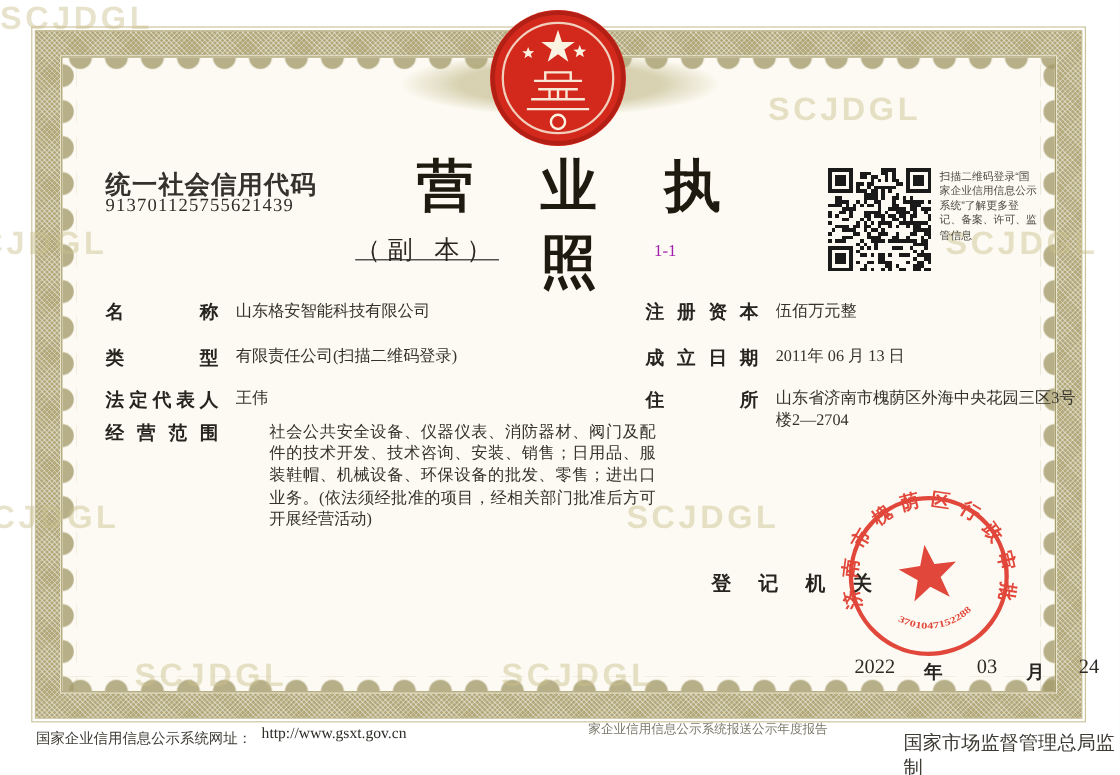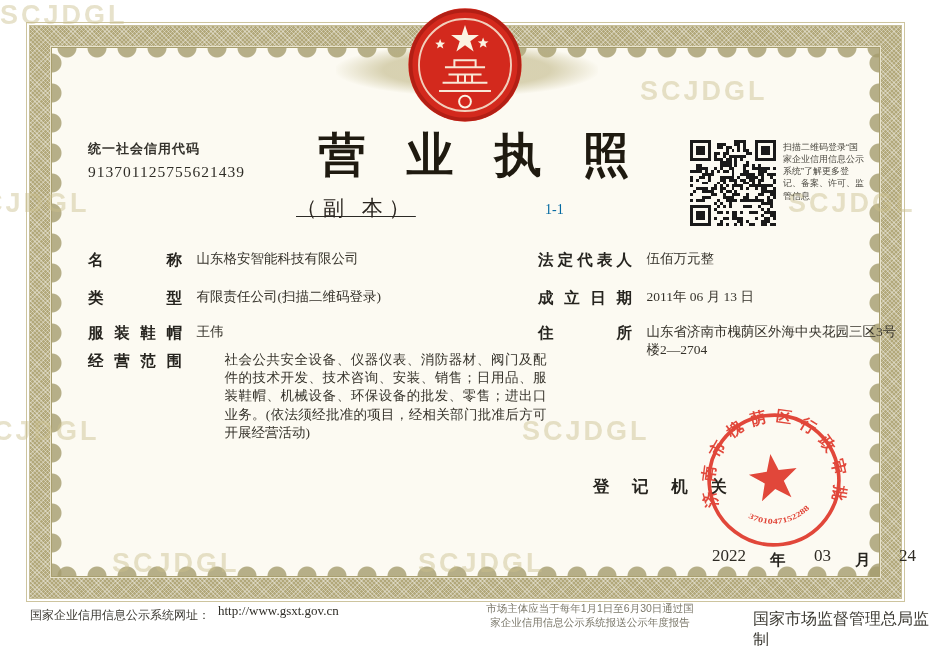--- a/index.html
+++ b/index.html
@@ -49,27 +49,27 @@
   .wm:nth-of-type(6){left:-28px;top:416px;}
   .wm:nth-of-type(7){left:112px;top:548px;}
   .wm:nth-of-type(8){left:418px;top:548px;}
 
   
   .wing{position:absolute;left:336px;top:44px;width:262px;height:52px;
     background:radial-gradient(ellipse at center, rgba(186,176,124,.55) 0 45%, rgba(0,0,0,0) 72%);}
   .emblem{position:absolute;left:406px;top:6px;width:118px;height:118px;}
 
   
-  .credit-label{position:absolute;left:88px;top:140px;font-size:13px;font-weight:700;color:#34322c;letter-spacing:1px;}
+  .credit-label{position:absolute;left:88px;top:140px;font-size:21px;font-weight:700;color:#34322c;letter-spacing:1px;}
   .credit-code{position:absolute;left:88px;top:163px;font-size:15.5px;font-family:"Liberation Serif",serif;color:#2f2d27;letter-spacing:1px;}
   .title{position:absolute;left:296px;top:124px;width:370px;text-align:center;
-    font-size:47px;font-weight:900;color:#1f1a10;letter-spacing:14px;font-family:Liberation Sans, sans-serif;}
+    font-size:47px;font-weight:900;color:#1f1a10;letter-spacing:14px;font-family:Liberation Mono, monospace;}
   .subtitle-row{position:absolute;left:296px;top:194px;width:370px;text-align:left;text-decoration:underline;}
   .subtitle{font-size:21px;color:#2b2620;letter-spacing:6px;}
-  .copy-number{position:absolute;left:545px;top:202px;font-size:14px;font-family:"Liberation Serif",serif;color:#0369a1;}
+  .copy-number{position:absolute;left:545px;top:202px;font-size:14px;font-family:"Liberation Serif",serif;color:#a21caf;}
 
   .qr{position:absolute;left:690px;top:140px;width:86px;height:86px;}
   .qr-caption{position:absolute;left:783px;top:141px;width:82px;font-size:9px;line-height:1.35;color:#4c4a42;}
 
   
   .row{position:absolute;}
   .lab{display:inline-block;width:94px;text-align:justify;text-align-last:justify;
        font-weight:700;font-size:15.5px;color:#26241f;vertical-align:top;}
   .val{display:inline-block;margin-left:10px;font-family:"Liberation Serif",serif;
        font-size:13.5px;color:#35322a;vertical-align:top;line-height:1.35;}
@@ -463,30 +463,30 @@
 
 <div class="row r-name">
   <span class="lab">名称</span>
   <span class="val">山东格安智能科技有限公司</span>
 </div>
 <div class="row r-type">
   <span class="lab">类型</span>
   <span class="val">有限责任公司(扫描二维码登录)</span>
 </div>
 <div class="row r-legal">
-  <span class="lab">服装鞋帽</span>
+  <span class="lab">法定代表人</span>
   <span class="val">王伟</span>
 </div>
 <div class="row r-scope">
   <span class="lab">经营范围</span>
   <span class="val wrap">社会公共安全设备、仪器仪表、消防器材、阀门及配件的技术开发、技术咨询、安装、销售；日用品、服装鞋帽、机械设备、环保设备的批发、零售；进出口业务。(依法须经批准的项目，经相关部门批准后方可开展经营活动)</span>
 </div>
 
 <div class="row r-capital">
-  <span class="lab">法定代表人</span>
+  <span class="lab">注册资本</span>
   <span class="val">伍佰万元整</span>
 </div>
 <div class="row r-established">
   <span class="lab">成立日期</span>
   <span class="val">2011年 06 月 13 日</span>
 </div>
 <div class="row r-address">
   <span class="lab">住所</span>
   <span class="val wrap-r">山东省济南市槐荫区外海中央花园三区3号楼2—2704</span>
 </div>
@@ -510,16 +510,15 @@
 
 <div class="date-row">
   <span class="num">2022</span><span class="cjk">年</span>
   <span class="num">03</span><span class="cjk">月</span>
   <span class="num">24</span><span class="cjk">日</span>
 </div>
 
 <div class="footer-left-label">国家企业信用信息公示系统网址：</div>
 <div class="footer-url">http://www.gsxt.gov.cn</div>
 <div class="footer-middle">
-  <div>市场主体应当于每年1月1日至6月30日通过国</div>
   <div>家企业信用信息公示系统报送公示年度报告</div>
 </div>
 <div class="footer-right">国家市场监督管理总局监制</div>
 
 </body></html>

